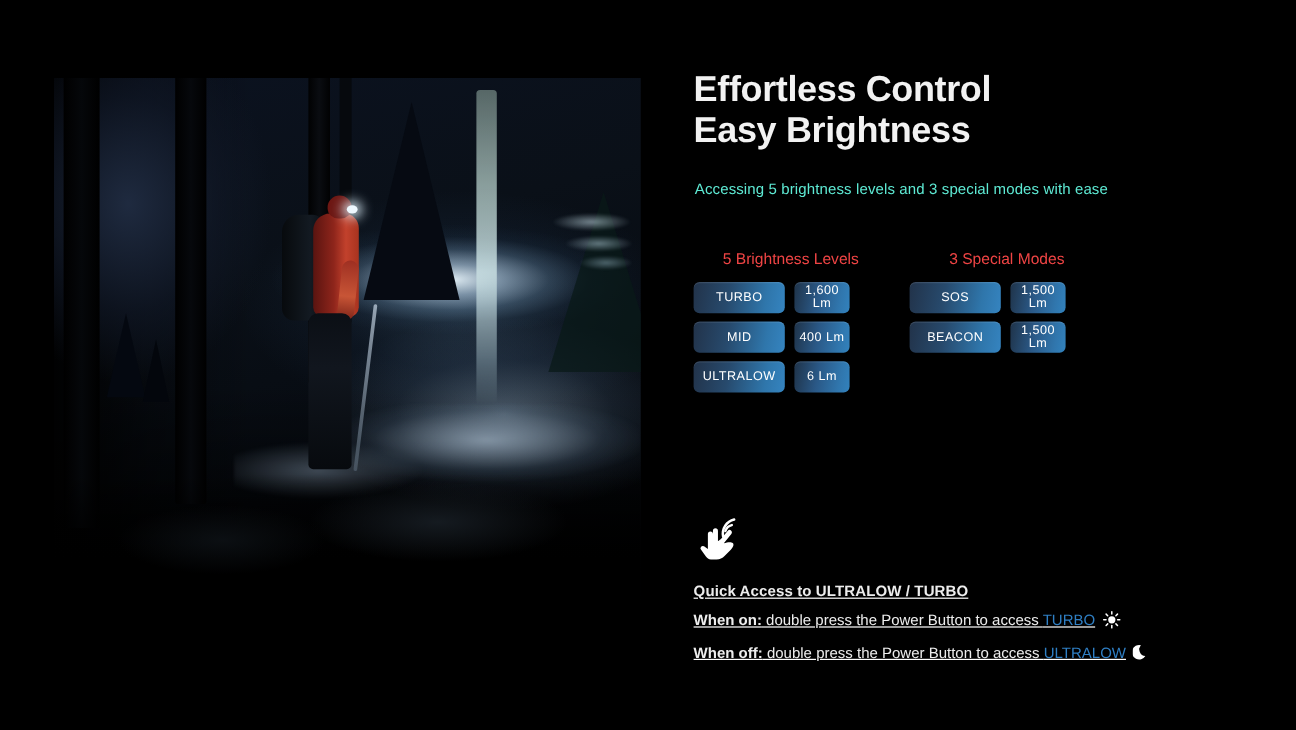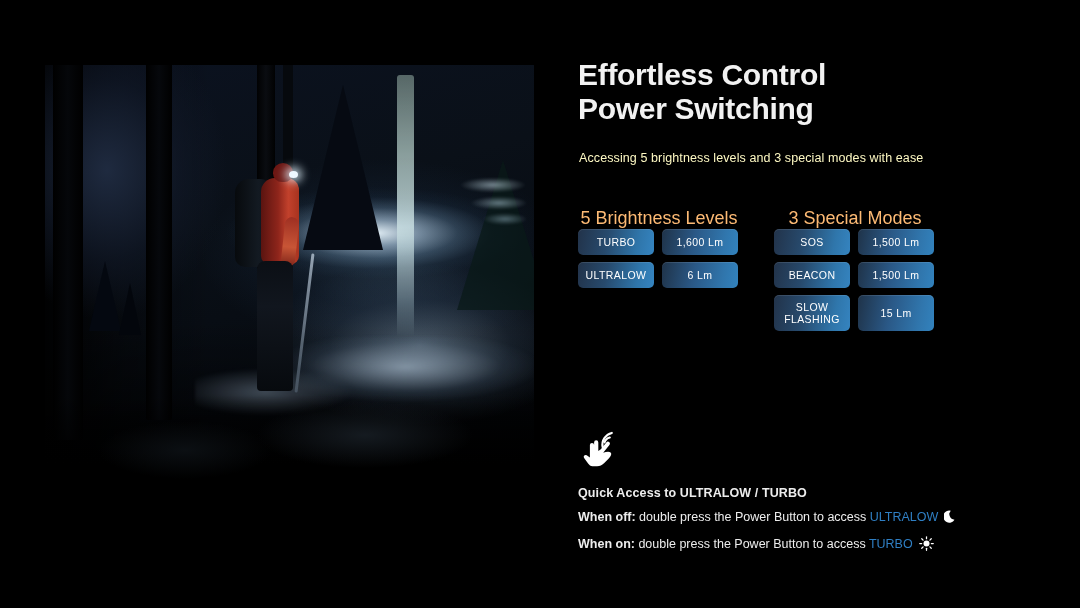--- a/index.html
+++ b/index.html
@@ -169,61 +169,61 @@
 
   .headline {
     position: absolute; left: 0; top: 58px;
     font-size: 30px; font-weight: 700; line-height: 34px;
     letter-spacing: -0.3px; color: #f2f2f2;
   }
   .headline span { display: block; }
 
   .subhead {
     position: absolute; left: 1px; top: 151px;
-    font-size: 12.5px; font-weight: 400; color: #fef9c3;
+    font-size: 12.5px; font-weight: 400; color: #5eead4;
     letter-spacing: 0.1px;
   }
 
   
   .tables { position: absolute; left: 0; top: 208px; width: 480px; }
 
   .table-col { position: absolute; top: 0; }
   .table-col.levels { left: 0;   width: 162px; }
-  .table-col.modes  { left: 196px; width: 162px; }
+  .table-col.modes  { left: 180px; width: 162px; }
 
   .col-title {
-    font-size: 18px; font-weight: 400; color: #fdba74;
-    text-align: center; white-space: nowrap;
+    font-size: 13px; font-weight: 400; color: #ef4444;
+    text-align: center; margin-bottom: 12px; white-space: nowrap;
   }
 
   .row { display: flex; gap: 8px; margin-bottom: 7px; }
 
   .pill {
     height: 26px;
     border-radius: 5px;
     display: flex; align-items: center; justify-content: center;
     font-size: 10.5px; font-weight: 400; color: #ffffff;
     letter-spacing: 0.4px;
     line-height: 11px;
     text-align: center;
     background: linear-gradient(100deg, #22334a 0%, #274a6d 38%, #2f76ab 78%, #3584c0 100%);
     box-shadow: inset 0 1px 0 rgba(255,255,255,0.10);
   }
   .pill.name { width: 76px; }
-  .pill.val  { width: 76px;
+  .pill.val  { width: 46px;
     background: linear-gradient(100deg, #1f3349 0%, #2a5886 42%, #3076ad 80%, #3282bd 100%);
   }
   .row.tall .pill { height: 36px; }
   .pill.two-line { line-height: 12px; }
 
   
   .hand-icon { position: absolute; left: 0px; top: 428px; width: 46px; height: 46px; }
 
   
-  .notes { position: absolute; left: 0; top: 486px; width: 480px; }
+  .notes { position: absolute; left: 0; top: 486px; width: 480px; text-decoration: underline; }
   .note-line { font-size: 12.5px; color: #ededed; margin-bottom: 9px; white-space: nowrap; }
   .note-line.title { font-weight: 700; letter-spacing: 0.1px; }
   .note-line b { font-weight: 700; }
   .accent { color: #2f7fc4; }
   .glyph { display: inline-block; vertical-align: -3px; margin-left: 6px; }
 </style>
 </head>
 <body>
 
 <div class="photo-wrap">
@@ -249,59 +249,54 @@
     <div class="trunk t1"></div>
     <div class="trunk t2"></div>
     <div class="rocks"></div>
   </div>
 </div>
 
 <div class="content">
 
   <div class="headline">
     <span>Effortless Control</span>
-    <span>Power Switching</span>
+    <span>Easy Brightness</span>
   </div>
 
   <div class="subhead">Accessing 5 brightness levels and 3 special modes with ease</div>
 
   <div class="tables">
 
     <div class="table-col levels">
       <div class="col-title">5 Brightness Levels</div>
 
       <div class="row">
         <div class="pill name">TURBO</div>
         <div class="pill val">1,600 Lm</div>
       </div>
       <div class="row">
+        <div class="pill name">MID</div>
+        <div class="pill val">400 Lm</div>
+      </div>
+      <div class="row">
         <div class="pill name">ULTRALOW</div>
         <div class="pill val">6 Lm</div>
       </div>
     </div>
 
     <div class="table-col modes">
       <div class="col-title">3 Special Modes</div>
 
       <div class="row">
         <div class="pill name">SOS</div>
         <div class="pill val">1,500 Lm</div>
       </div>
       <div class="row">
         <div class="pill name">BEACON</div>
         <div class="pill val">1,500 Lm</div>
-      </div>
-      <div class="row tall">
-        <div class="pill name two-line">
-          <span>
-            <span>SLOW</span><br>
-            <span>FLASHING</span>
-          </span>
-        </div>
-        <div class="pill val">15 Lm</div>
       </div>
     </div>
   </div>
 
   <div class="hand-icon">
     <svg viewBox="0 0 46 46" width="46" height="46" aria-hidden="true">
       <g fill="none" stroke="#ffffff" stroke-width="2.1" stroke-linecap="round">
         <path d="M26.5 14.5 A7.2 7.2 0 0 1 31.8 9.6"></path>
         <path d="M24.6 19.0 A12.2 12.2 0 0 1 33.8 4.9"></path>
       </g>
@@ -311,42 +306,42 @@
                l-4.6 0 c-2.0 0 -3.2 -1.0 -4.4 -2.6
                l-4.0 -5.6 a1.9 1.9 0 0 1 2.6 -2.7 l3.2 2.3
                l0 -12.6 a2.1 2.1 0 0 1 4.2 0 l0 6.4
                l0 -9.0 a2.1 2.1 0 0 1 4.2 0 l0 8.6 z" fill="#ffffff"></path>
     </svg>
   </div>
 
   <div class="notes">
 
     <div class="note-line title">Quick Access to ULTRALOW / TURBO</div>
-
-    <div class="note-line">
-      <b>When off:</b><span> double press the Power Button to access </span><span class="accent">ULTRALOW</span><span class="glyph">
-        <svg viewBox="0 0 18 18" width="15" height="15" aria-hidden="true">
-          <path d="M13.6 11.6 A6.6 6.6 0 0 1 6.0 2.6 A7.3 7.3 0 1 0 13.6 11.6 Z" fill="#ffffff" transform="rotate(18 9 9)"></path>
-          <circle cx="7.4" cy="5.6" r="0.9" fill="#000000"></circle>
-        </svg>
-      </span>
-    </div>
 
     <div class="note-line">
       <b>When on:</b><span> double press the Power Button to access </span><span class="accent">TURBO</span><span class="glyph">
         <svg viewBox="0 0 18 18" width="15" height="15" aria-hidden="true">
           <circle cx="9" cy="9" r="3.6" fill="#ffffff"></circle>
           <g stroke="#ffffff" stroke-width="1.5" stroke-linecap="round">
             <line x1="9" y1="0.9" x2="9" y2="3.2"></line>
             <line x1="9" y1="14.8" x2="9" y2="17.1"></line>
             <line x1="0.9" y1="9" x2="3.2" y2="9"></line>
             <line x1="14.8" y1="9" x2="17.1" y2="9"></line>
             <line x1="3.3" y1="3.3" x2="4.9" y2="4.9"></line>
             <line x1="13.1" y1="13.1" x2="14.7" y2="14.7"></line>
             <line x1="3.3" y1="14.7" x2="4.9" y2="13.1"></line>
             <line x1="13.1" y1="4.9" x2="14.7" y2="3.3"></line>
           </g>
         </svg>
       </span>
     </div>
 
+    <div class="note-line">
+      <b>When off:</b><span> double press the Power Button to access </span><span class="accent">ULTRALOW</span><span class="glyph">
+        <svg viewBox="0 0 18 18" width="15" height="15" aria-hidden="true">
+          <path d="M13.6 11.6 A6.6 6.6 0 0 1 6.0 2.6 A7.3 7.3 0 1 0 13.6 11.6 Z" fill="#ffffff" transform="rotate(18 9 9)"></path>
+          <circle cx="7.4" cy="5.6" r="0.9" fill="#000000"></circle>
+        </svg>
+      </span>
+    </div>
+
   </div>
 </div>
 
 </body></html>

